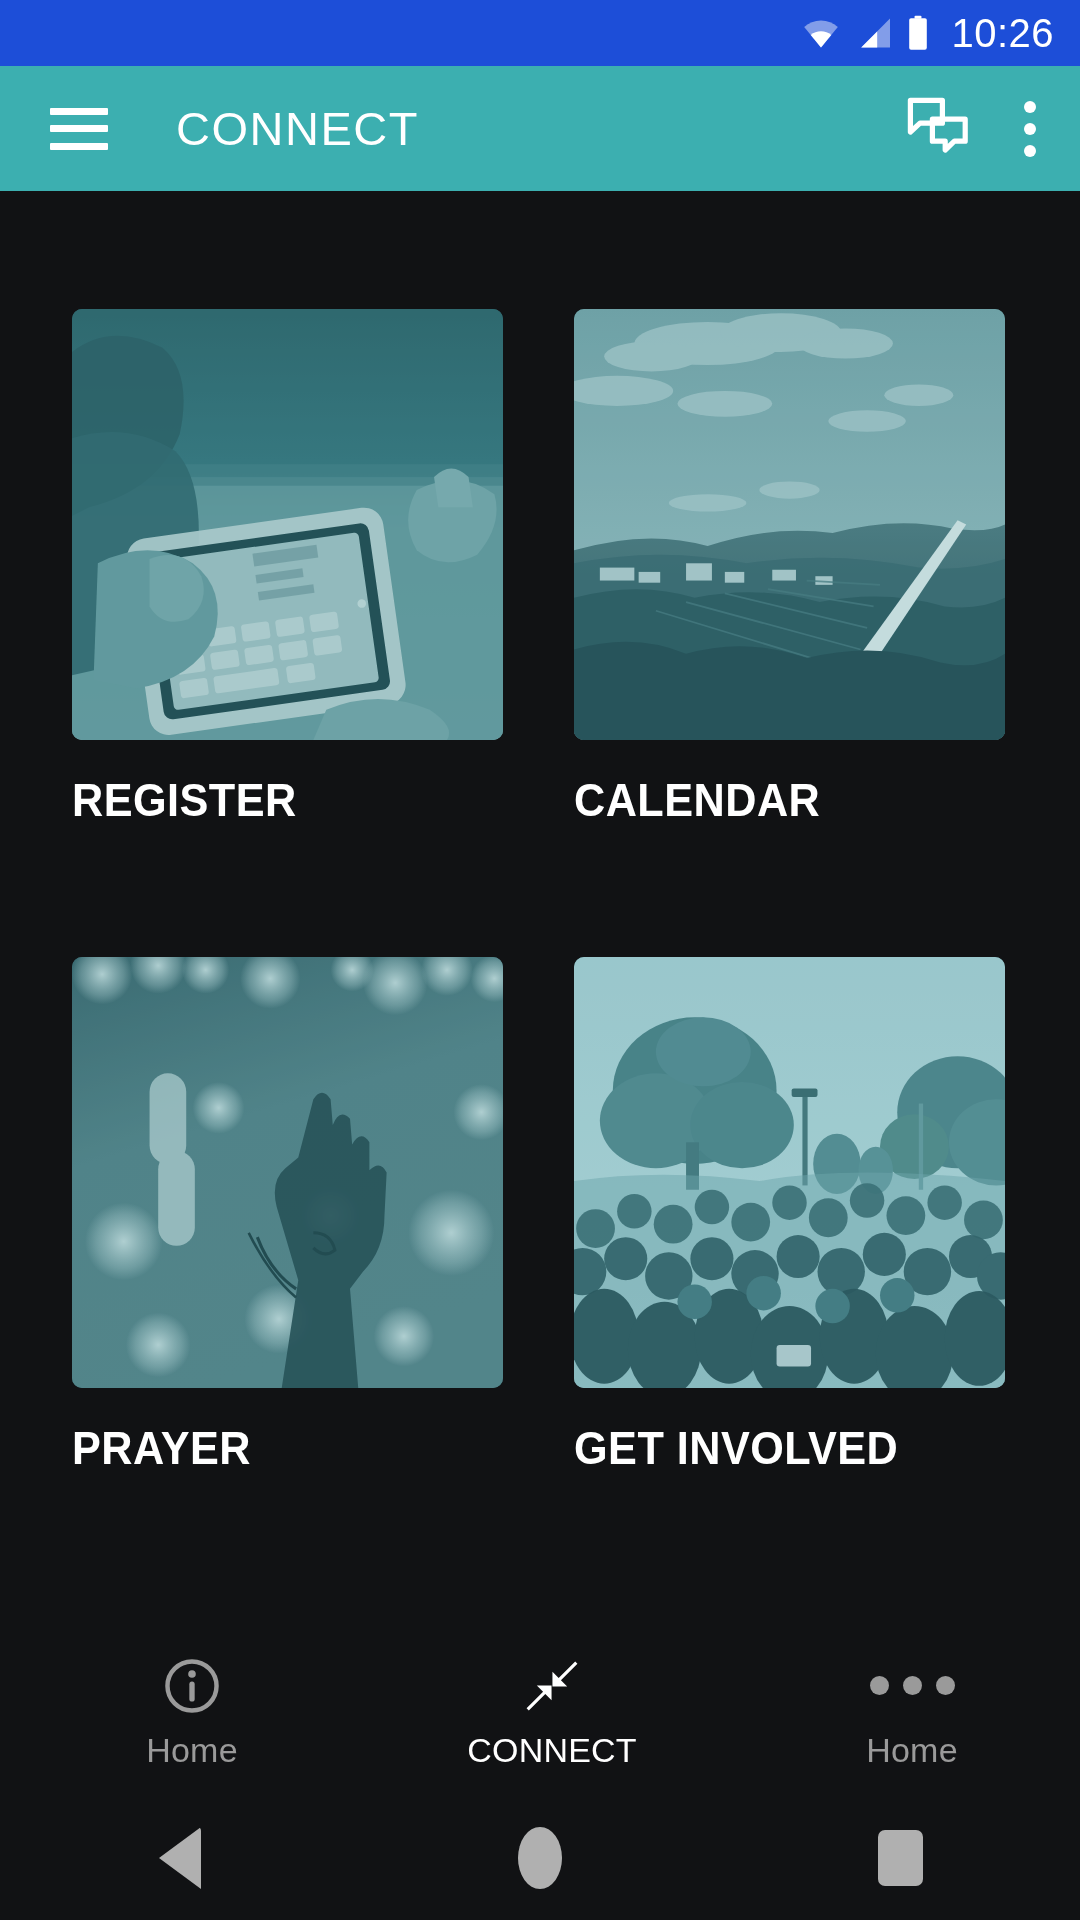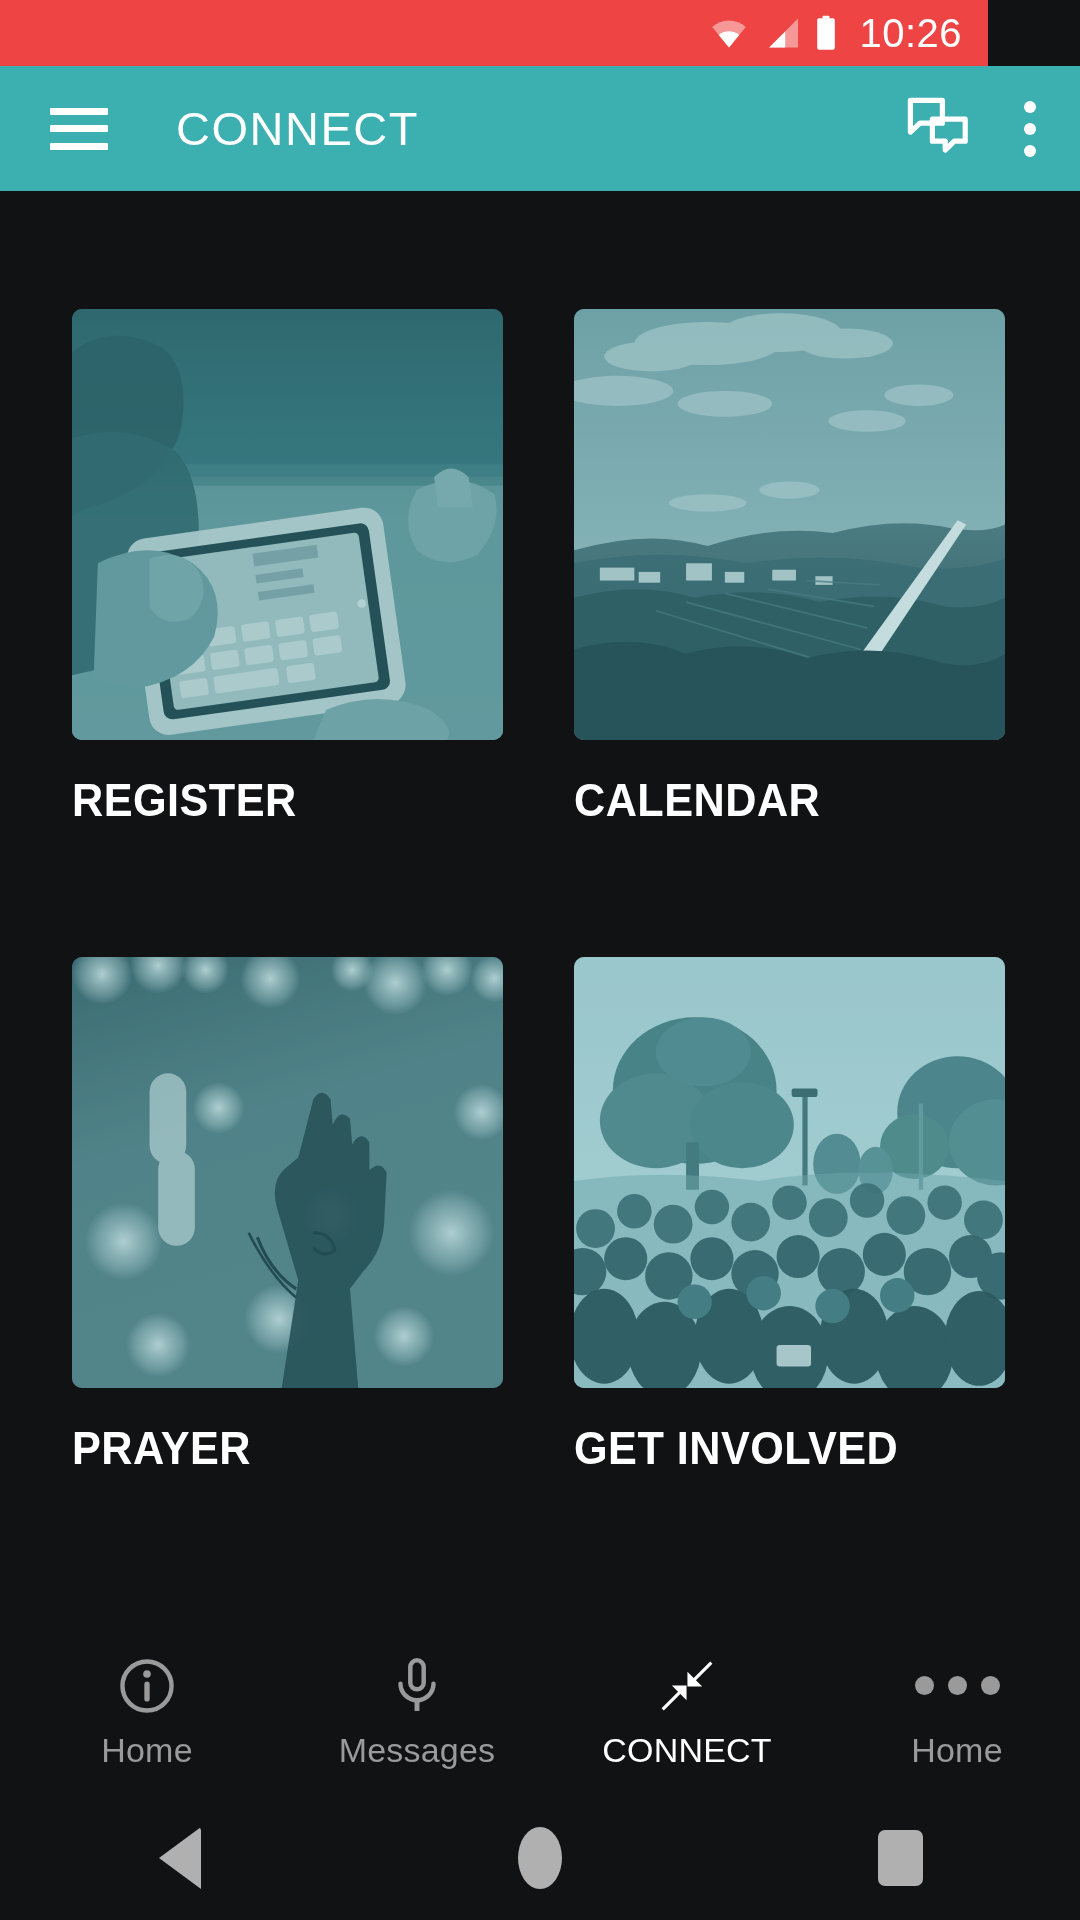--- a/index.html
+++ b/index.html
@@ -6,22 +6,22 @@
   html, body {
     width:1080px; height:1920px;
     background:#111214;
     font-family:"Liberation Sans", sans-serif;
     overflow:hidden;
   }
   #screen { position:relative; width:1080px; height:1920px; background:#111214; }
 
   
   .status-bar {
-    position:absolute; top:0; left:0; width:988px; height:66px;
-    background:#ef4444;
+    position:absolute; top:0; left:0; width:1080px; height:66px;
+    background:#1d4ed8;
     display:flex; align-items:center; justify-content:flex-end;
     padding-right:26px; gap:14px;
   }
   .sb-icon { display:flex; align-items:center; }
   .sb-time {
     color:#ffffff; font-size:40px; font-weight:400; letter-spacing:0.5px;
     margin-left:8px; line-height:1;
   }
 
   
@@ -392,30 +392,20 @@
       <span class="nav-icon">
         <svg width="58" height="58" viewBox="0 0 26 26">
           <circle cx="13" cy="13" r="11" fill="none" stroke="#9a9a9a" stroke-width="2"></circle>
           <circle cx="13" cy="7.6" r="1.7" fill="#9a9a9a"></circle>
           <rect x="11.8" y="11" width="2.4" height="9" rx="1.2" fill="#9a9a9a"></rect>
         </svg>
       </span>
       <span class="nav-label">Home</span>
     </div>
 
-    <div class="nav-item inactive">
-      <span class="nav-icon">
-        <svg width="54" height="58" viewBox="0 0 24 26">
-          <rect x="9" y="1.5" width="6" height="13" rx="3" fill="none" stroke="#9a9a9a" stroke-width="2"></rect>
-          <path d="M4.6 12 a7.4 7.4 0 0 0 14.8 0" fill="none" stroke="#9a9a9a" stroke-width="2" stroke-linecap="round"></path>
-          <rect x="10.9" y="18.6" width="2.2" height="5.6" fill="#9a9a9a"></rect>
-        </svg>
-      </span>
-      <span class="nav-label">Messages</span>
-    </div>
 
     <div class="nav-item active">
       <span class="nav-icon">
         <svg width="58" height="58" viewBox="0 0 26 26">
           <g fill="#ffffff">
             <path d="M23.4 2.0 L16.0 9.4 L13.2 6.6 L13.2 13.2 L19.8 13.2 L17.0 10.4 L24.4 3.0 Z"></path>
             <path d="M2.6 24.0 L10.0 16.6 L12.8 19.4 L12.8 12.8 L6.2 12.8 L9.0 15.6 L1.6 23.0 Z"></path>
           </g>
         </svg>
       </span>

